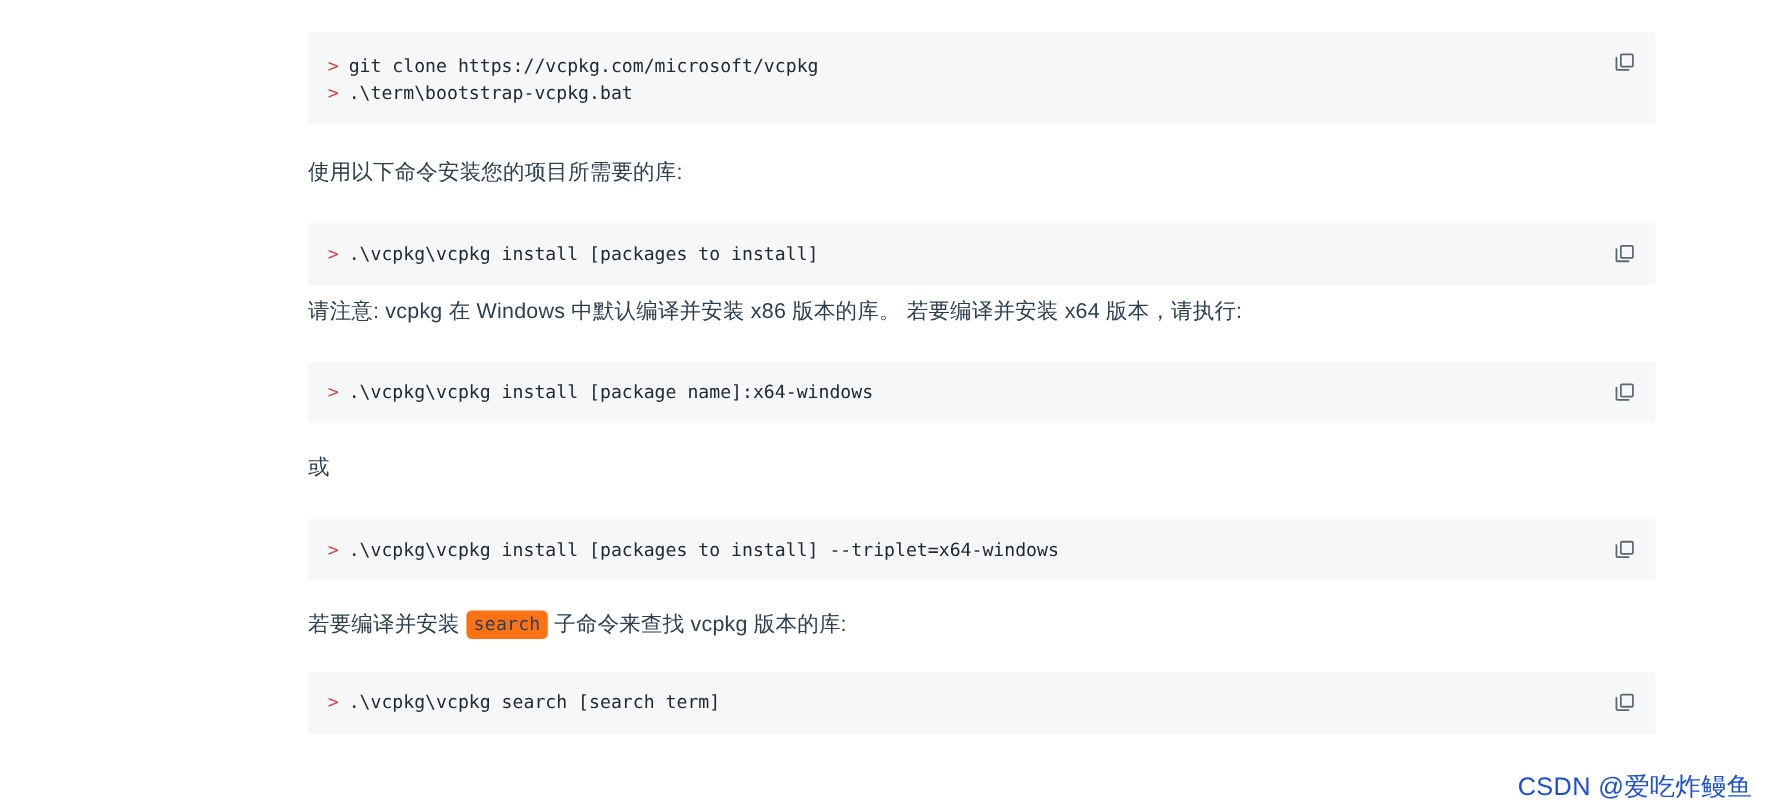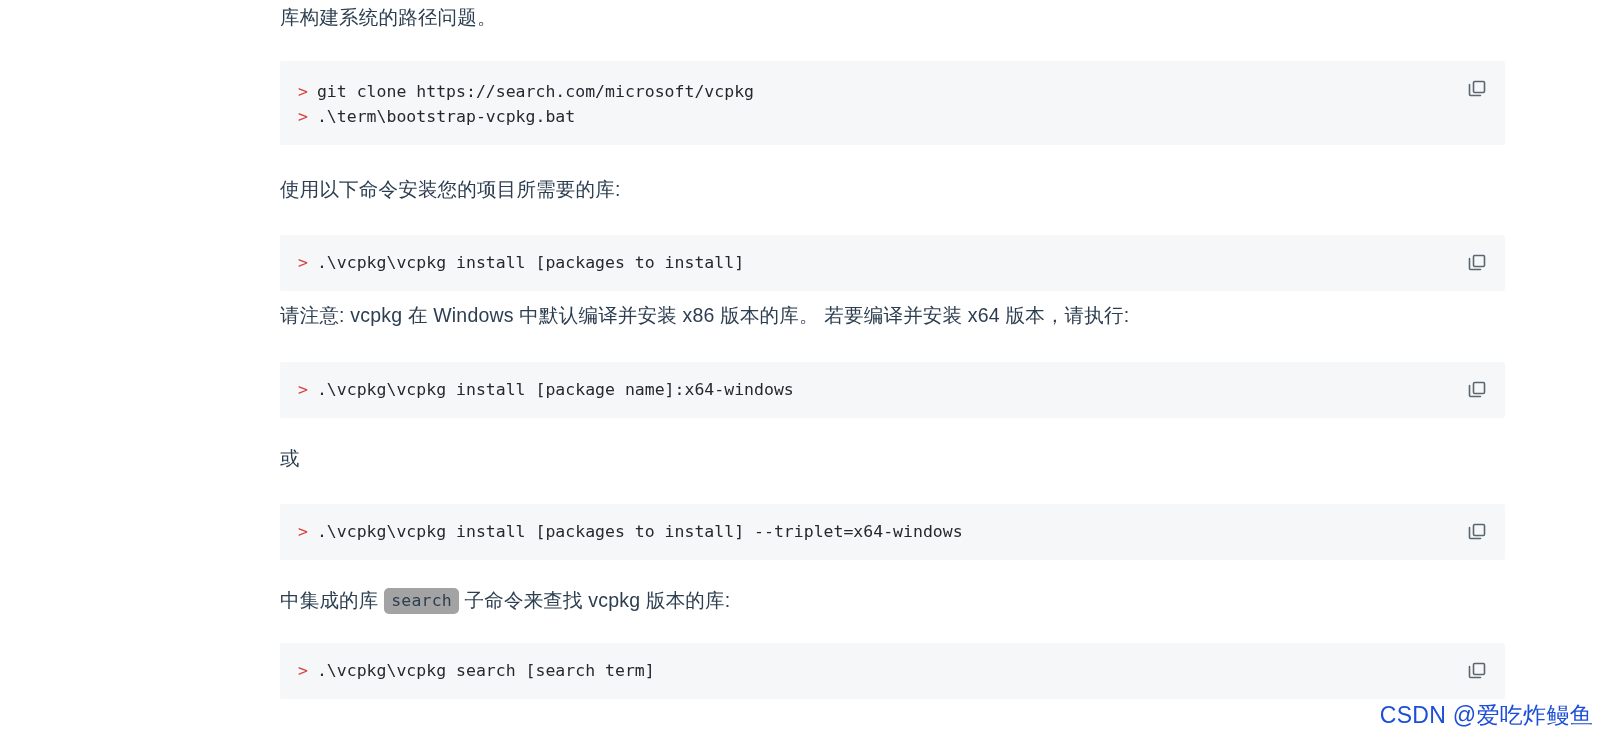--- a/index.html
+++ b/index.html
@@ -32,21 +32,21 @@
     white-space: pre-wrap;
   }
 
   .para.first {
     margin-top: 2px;
   }
 
   .inline-code {
     font-family: "DejaVu Sans Mono", "Liberation Mono", monospace;
     font-size: 16.5px;
-    background: #a3a3a3;
+    background: #f97316;
     border-radius: 5px;
     padding: 3px 7px 4px 7px;
     color: #2c3e50;
     white-space: pre;
     vertical-align: 1px;
   }
 
   
   .codeblock {
     position: relative;
@@ -93,24 +93,23 @@
     white-space: pre;
     letter-spacing: 0.3px;
     margin-left: 22px;
   }
 </style>
 </head>
 <body>
 
 <div class="page">
 
-  <div class="para first">库构建系统的路径问题。</div>
 
   <div class="codeblock" style="margin-top:29px;height:84px;padding-top:18px;">
-    <div class="code-line"><span class="prompt">&gt;</span><span>git clone https://search.com/microsoft/vcpkg</span></div>
+    <div class="code-line"><span class="prompt">&gt;</span><span>git clone https://vcpkg.com/microsoft/vcpkg</span></div>
     <div class="code-line"><span class="prompt">&gt;</span><span>.\term\bootstrap-vcpkg.bat</span></div>
     <span class="copy-btn">
       <svg width="22" height="22" viewBox="0 0 22 22" fill="none">
         <rect x="7.5" y="3.5" width="11" height="11" rx="1.2" stroke="#5b6770" stroke-width="1.6"></rect>
         <path d="M14.5 17.5 H4.5 A1 1 0 0 1 3.5 16.5 V6.5" stroke="#5b6770" stroke-width="1.6" stroke-linecap="round" stroke-linejoin="round"></path>
       </svg>
     </span>
   </div>
 
   <div class="para" style="margin-top:29px;">使用以下命令安装您的项目所需要的库:</div>
@@ -142,21 +141,21 @@
   <div class="codeblock" style="margin-top:31px;height:56px;padding-top:15px;">
     <div class="code-line"><span class="prompt">&gt;</span><span>.\vcpkg\vcpkg install [packages to install] --triplet=x64-windows</span></div>
     <span class="copy-btn">
       <svg width="22" height="22" viewBox="0 0 22 22" fill="none">
         <rect x="7.5" y="3.5" width="11" height="11" rx="1.2" stroke="#5b6770" stroke-width="1.6"></rect>
         <path d="M14.5 17.5 H4.5 A1 1 0 0 1 3.5 16.5 V6.5" stroke="#5b6770" stroke-width="1.6" stroke-linecap="round" stroke-linejoin="round"></path>
       </svg>
     </span>
   </div>
 
-  <div class="para" style="margin-top:25px;"><span>中集成的库 </span><span class="inline-code">search</span><span> 子命令来查找 vcpkg 版本的库:</span></div>
+  <div class="para" style="margin-top:25px;"><span>若要编译并安装 </span><span class="inline-code">search</span><span> 子命令来查找 vcpkg 版本的库:</span></div>
 
   <div class="codeblock" style="margin-top:28px;height:56px;padding-top:15px;">
     <div class="code-line"><span class="prompt">&gt;</span><span>.\vcpkg\vcpkg search [search term]</span></div>
     <span class="copy-btn">
       <svg width="22" height="22" viewBox="0 0 22 22" fill="none">
         <rect x="7.5" y="3.5" width="11" height="11" rx="1.2" stroke="#5b6770" stroke-width="1.6"></rect>
         <path d="M14.5 17.5 H4.5 A1 1 0 0 1 3.5 16.5 V6.5" stroke="#5b6770" stroke-width="1.6" stroke-linecap="round" stroke-linejoin="round"></path>
       </svg>
     </span>
   </div>

